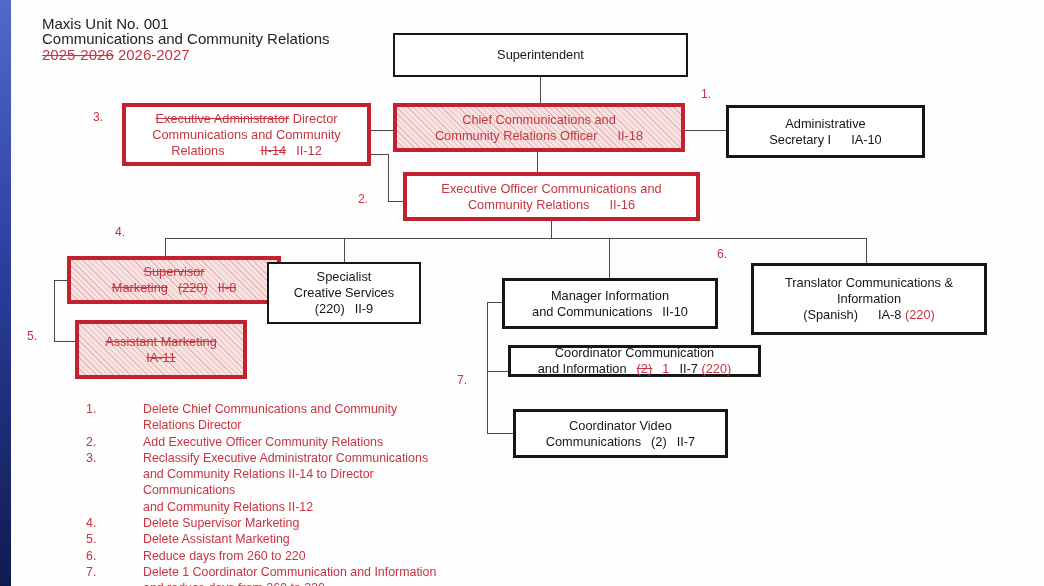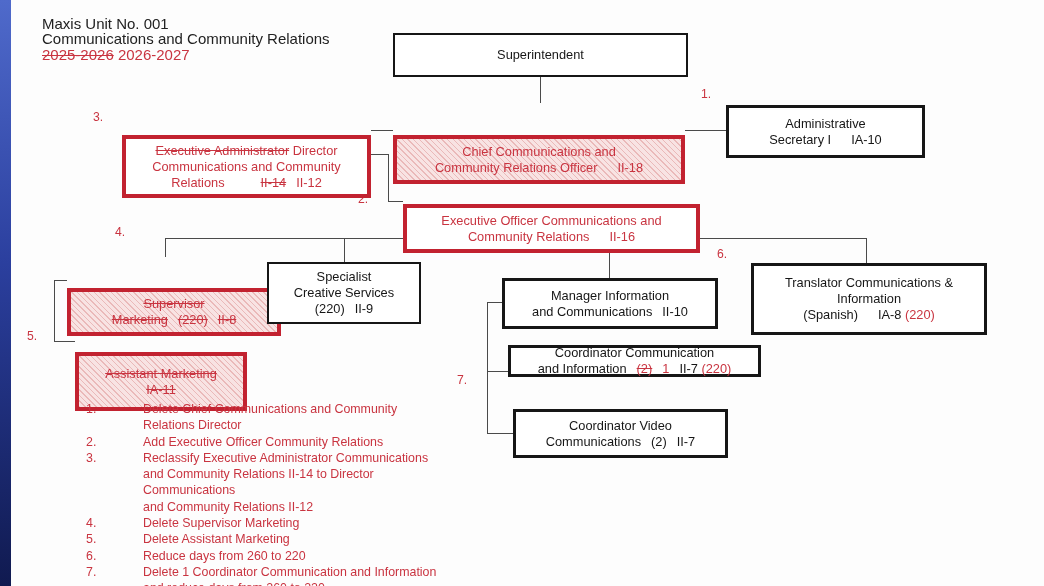--- a/index.html
+++ b/index.html
@@ -17,21 +17,21 @@
   .hdr{position:absolute;left:42px;color:#222;font-size:15px;line-height:15px;white-space:nowrap;margin-top:24px;}
   .hdr.red{color:var(--red-text);}
 
   .box{position:absolute;display:flex;flex-direction:column;justify-content:center;
     align-items:center;background:#fff;box-sizing:border-box;text-align:center;}
   .bl{line-height:16px;font-size:12.8px;color:var(--ink);white-space:nowrap;}
   .red-t .bl, .bl.red{color:var(--red-text);}
   .bk2{border:2px solid var(--ink);}
   .bk25{border:2.5px solid var(--ink);}
   .bk35{border:3.5px solid var(--ink);}
-  .rd4{border:4px solid var(--red);margin-top:32px;}
+  .rd4{border:4px solid var(--red);}
   .hatch{background-color:var(--hatch-bg);
     background-image:repeating-linear-gradient(45deg,var(--hatch-ln) 0 1px,transparent 1px 4px);}
   .strike{text-decoration:line-through;}
   .rtxt{color:var(--red-text);}
   .gap-sm{margin-left:10px;}
   .gap-md{margin-left:20px;}
   .gap-lg{margin-left:36px;}
 
   .ann{position:absolute;color:var(--red-text);font-size:12.2px;line-height:13px;}
 

